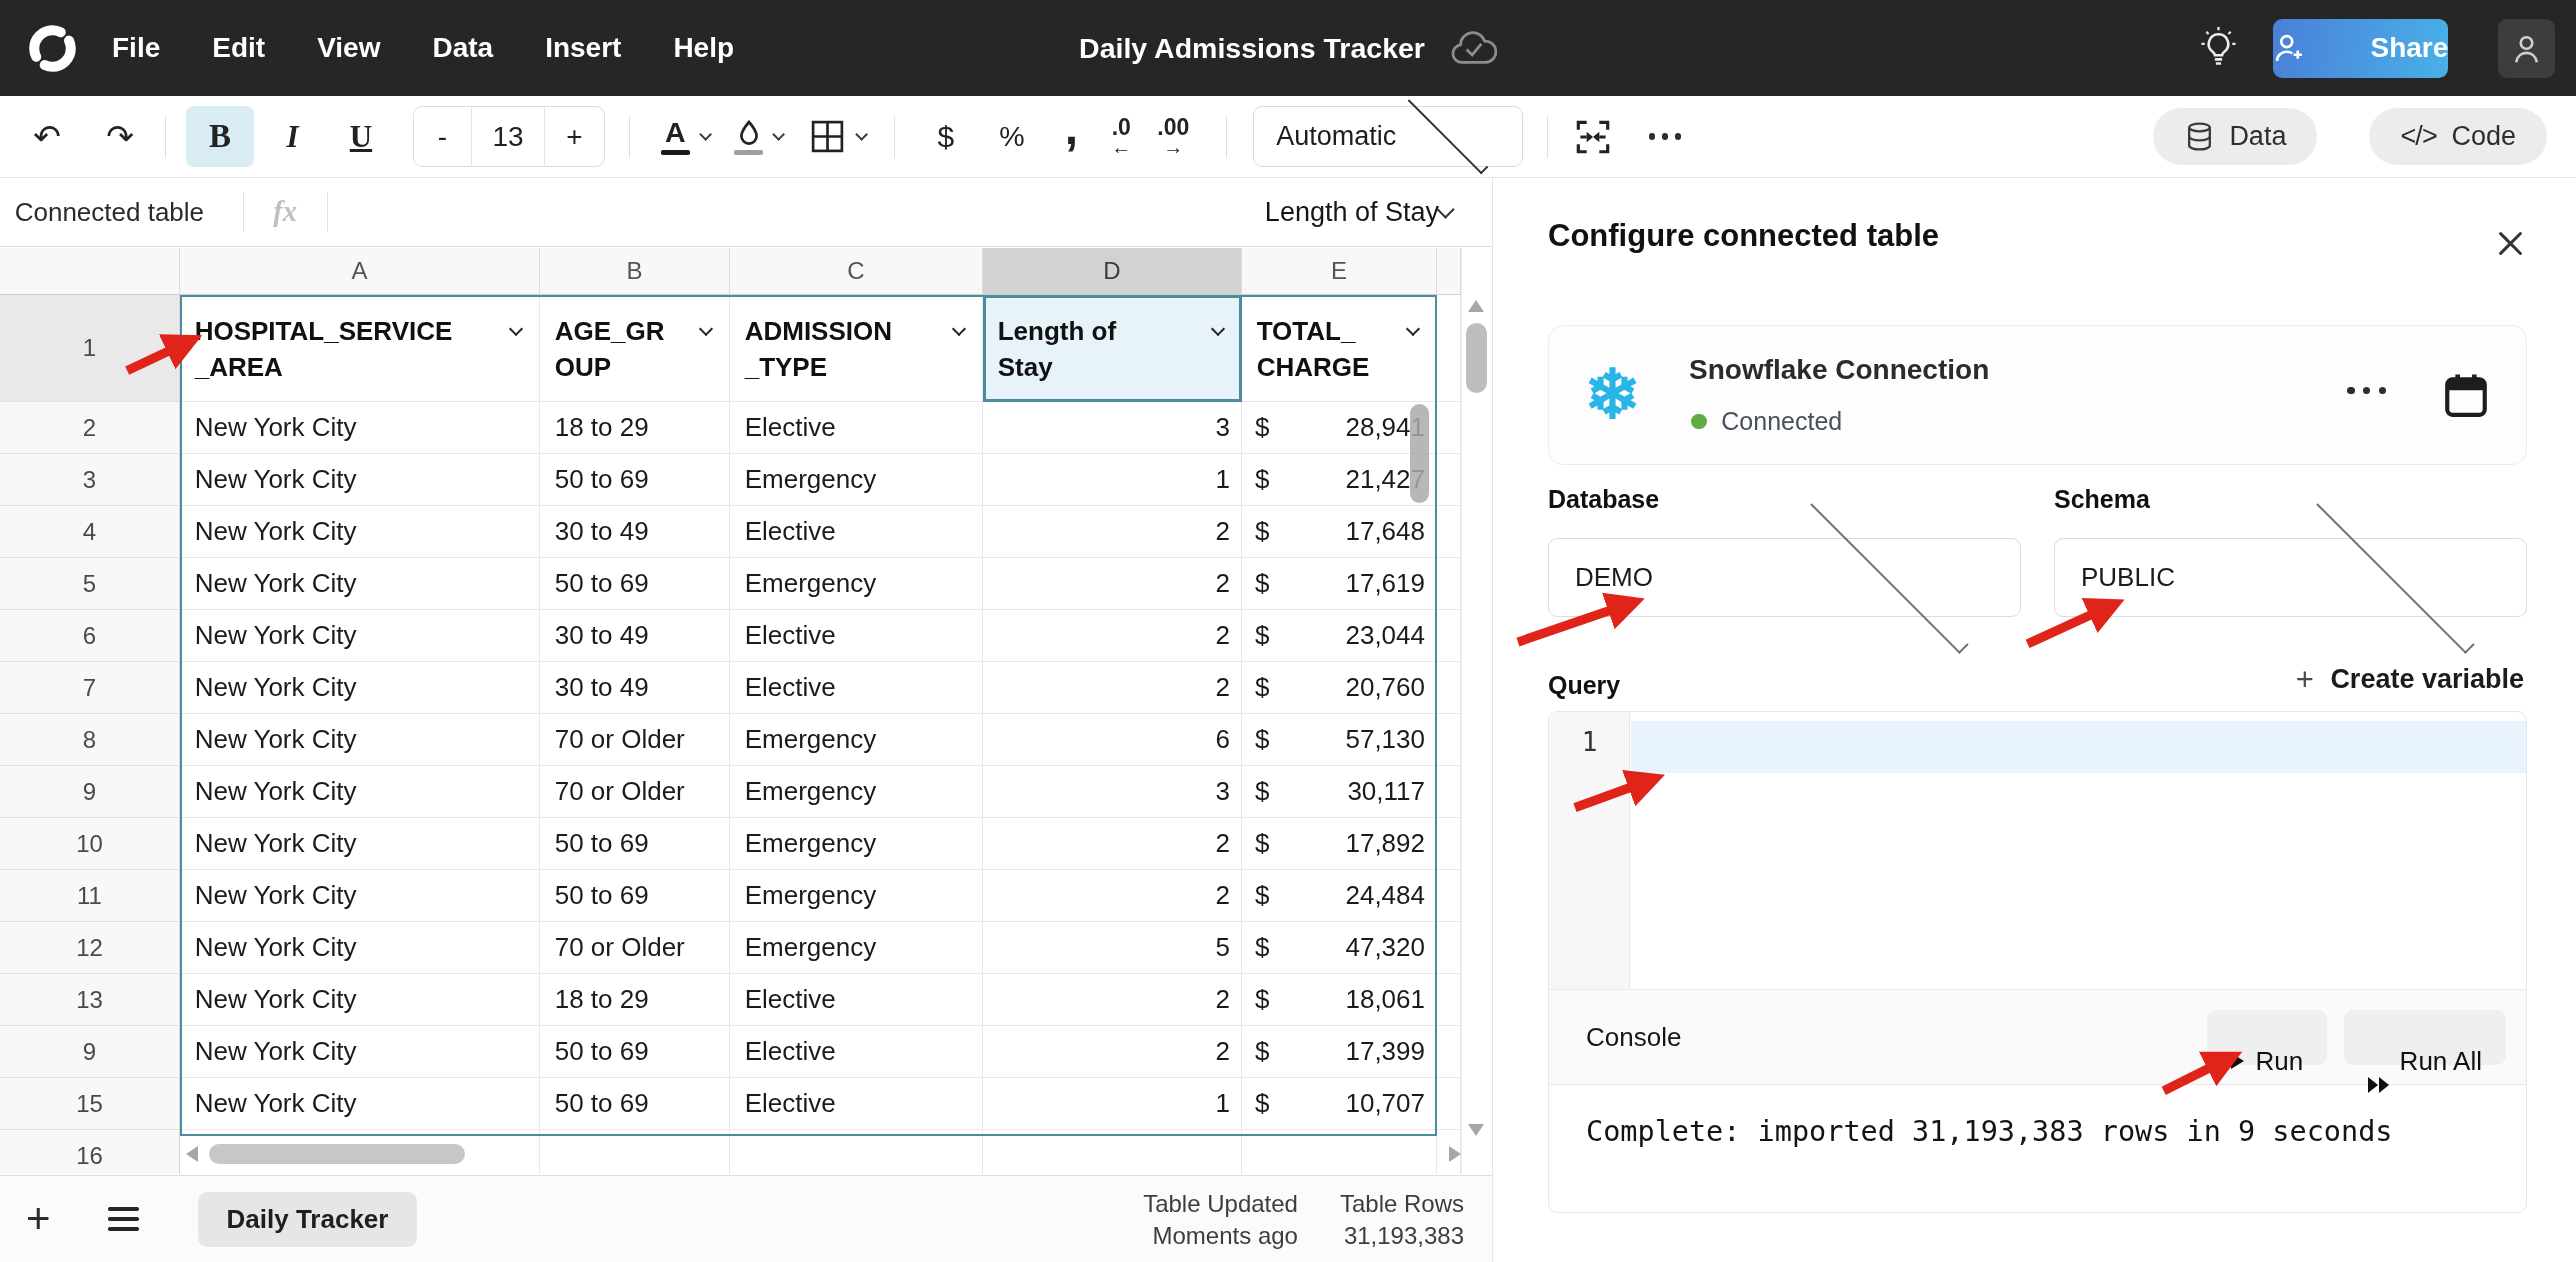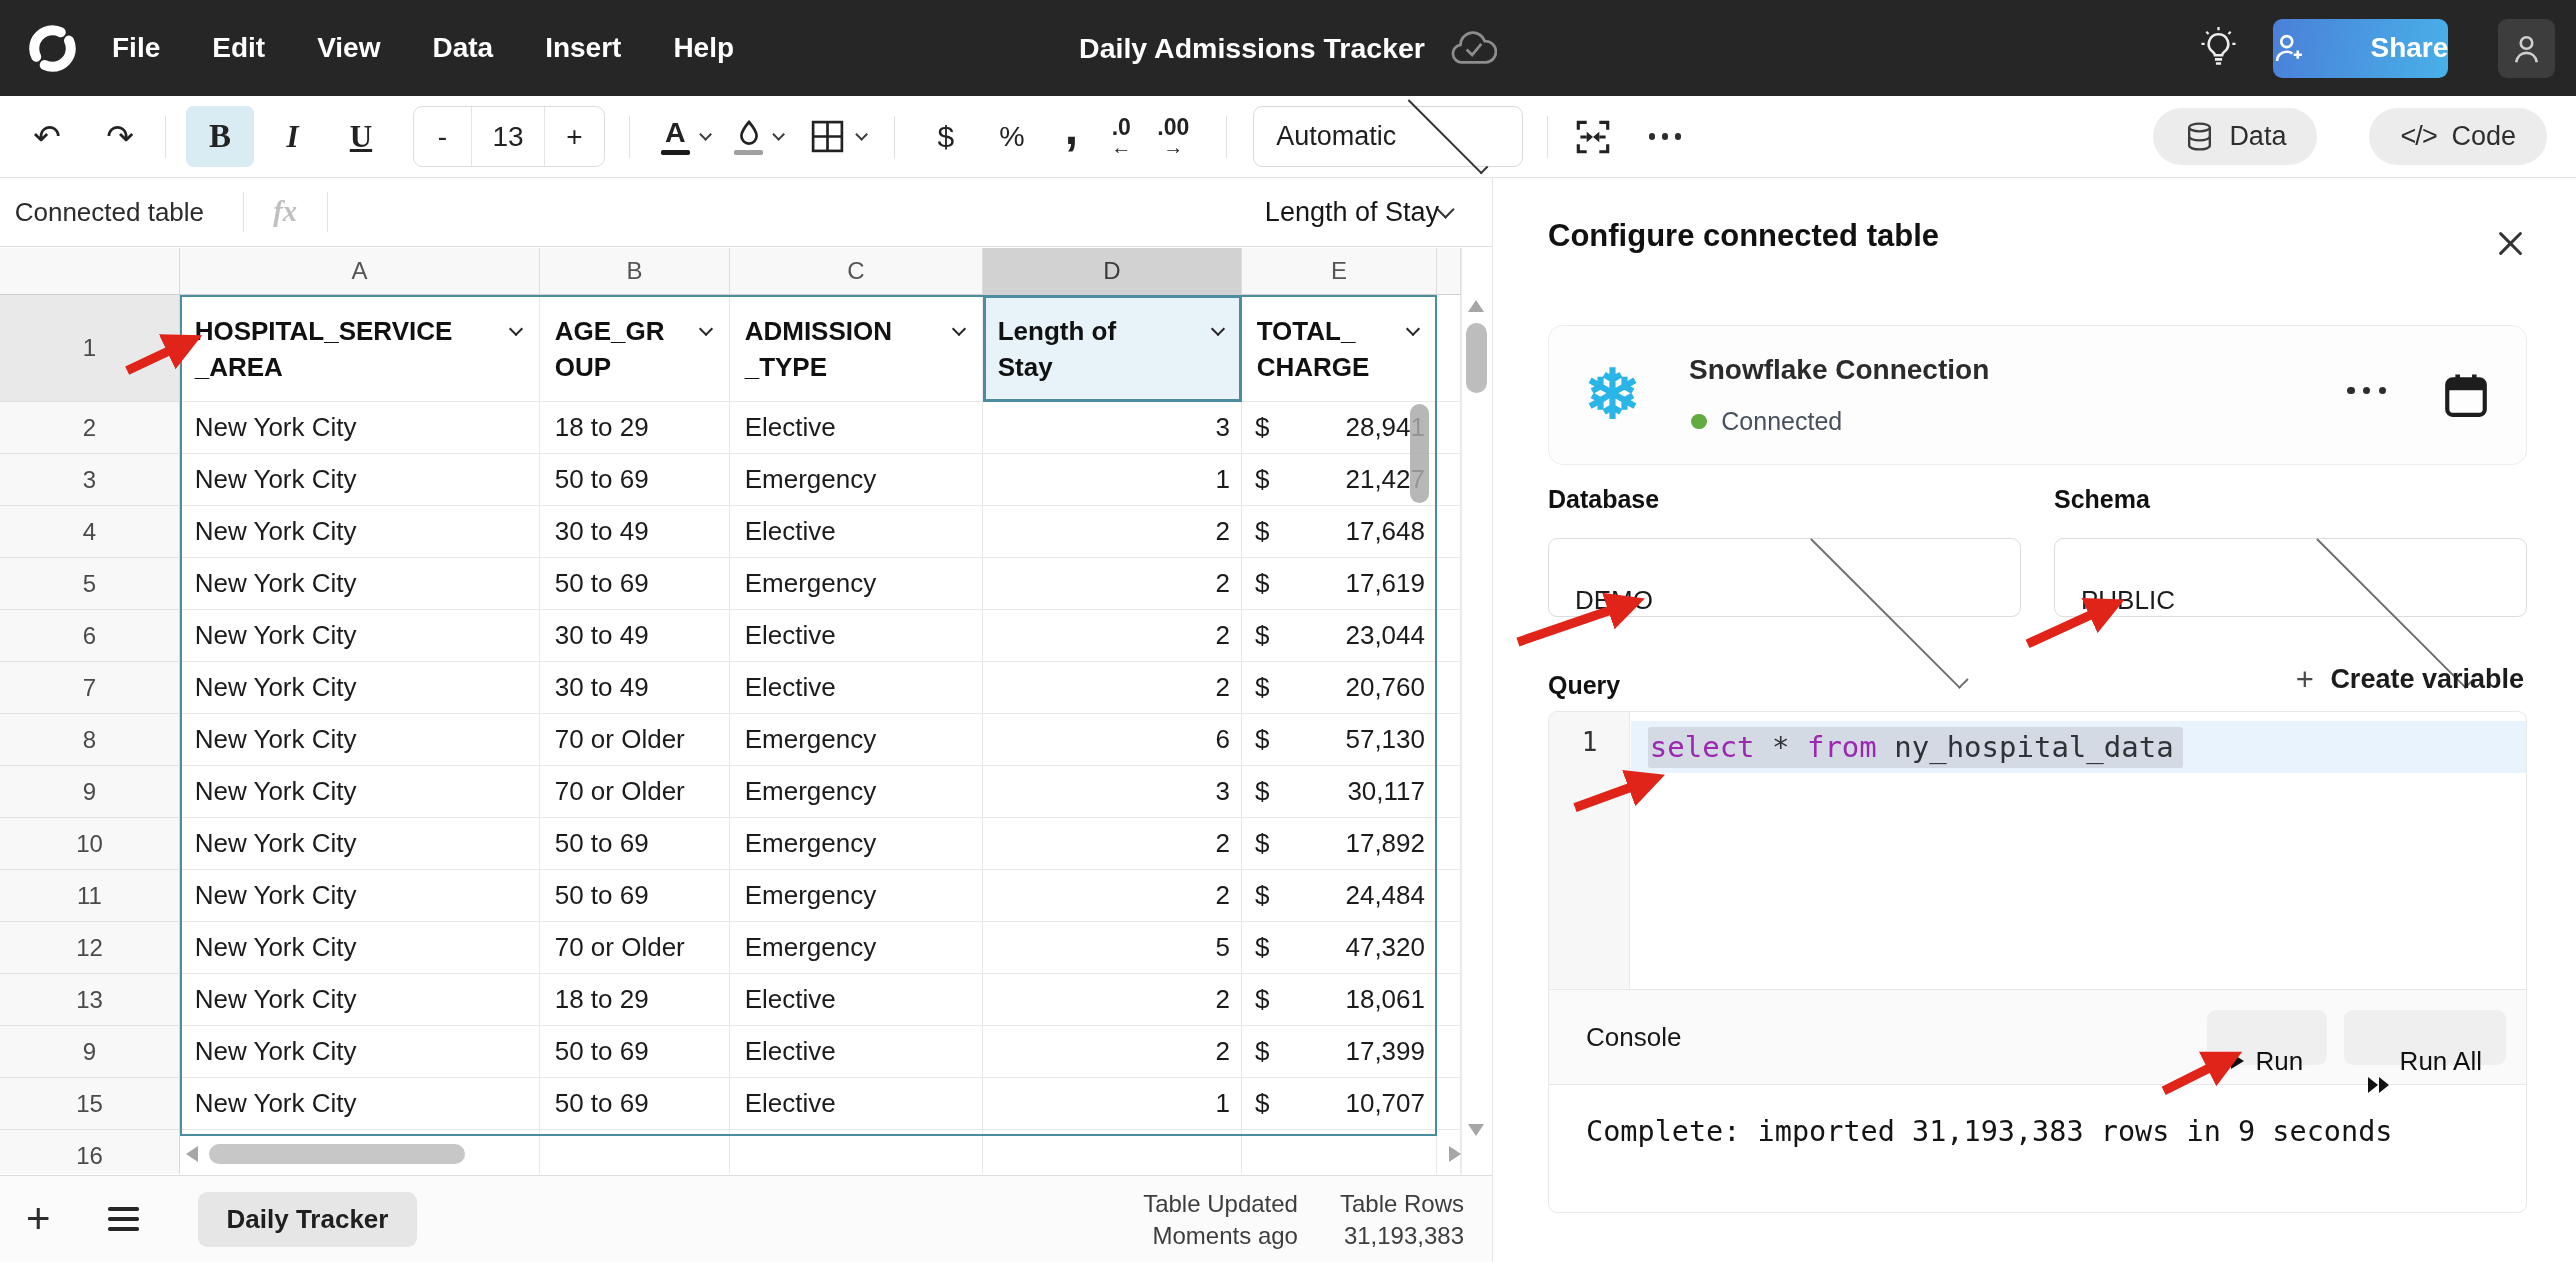--- a/index.html
+++ b/index.html
@@ -107,21 +107,21 @@
   .conncard { position:absolute; left:55px; top:147px; width:979px; height:140px; background:#fdfdfd; border:1.8px solid #ececec; border-radius:14.7px; }
   .snowlogo { position:absolute; left:35px; top:26px; font-size:68px; line-height:85px; color:#29b5e8; font-weight:700; }
   .connname { position:absolute; left:140px; top:28px; font-size:28px; font-weight:600; color:#2b2b2b; }
   .connstatus { position:absolute; left:142px; top:81px; display:flex; align-items:center; gap:14.7px; }
   .gdot { width:15.6px; height:15.6px; border-radius:50%; background:#62ab40; }
   .connstatus span { font-size:25px; color:#47505e; }
   .carddots { position:absolute; right:140px; top:61px; display:flex; gap:8.3px; }
   .carddots i { width:7.4px; height:7.4px; border-radius:50%; background:#2d2d2d; }
   .cardcal { position:absolute; right:35px; top:44px; }
   .plabel { position:absolute; font-size:25px; font-weight:700; color:#111; }
-  .pselect { position:absolute; top:360px; width:473px; height:79px; border:1.8px solid #dcdcdc; border-radius:9.2px; background:#fff; display:flex; align-items:flex-end; padding:0 26px; }
+  .pselect { position:absolute; top:360px; width:473px; height:79px; border:1.8px solid #dcdcdc; border-radius:9.2px; background:#fff; display:flex; align-items:center; padding:0 26px; }
   .pselect span { flex:1; font-size:26px; color:#1b1b1b; }
   .chev-sel { width:13px; height:13px; border-width:2.8px; border-color:#6f6f6f; margin-top:-6.4px; }
   .createvar { position:absolute; right:52px; top:486px; display:flex; align-items:center; gap:16.6px; }
   .createvar .pl { font-size:31px; font-weight:400; color:#4a4a4a; line-height:31px; }
   .createvar .cv { font-size:27px; font-weight:600; color:#1c1c1c; }
   .editor { position:absolute; left:55px; top:533px; width:979px; height:502px; border:1.8px solid #e7e7e7; border-radius:9.2px; background:#fff; overflow:hidden; }
   .gutter { position:absolute; left:0; top:0; width:81px; height:277px; background:#f7f7f7; border-right:0.9px solid #e8e8e8; }
   .lineno { position:absolute; left:0; top:14.7px; width:81px; text-align:center; font-family:"DejaVu Sans Mono", monospace; font-size:26px; color:#333; }
   .activeline { position:absolute; left:82px; top:9.2px; right:0; height:52px; background:#e9f3fd; }
   .codeline { position:absolute; left:99px; top:9.2px; height:52px; display:flex; align-items:center; }
@@ -580,23 +580,20 @@
     <span class="plabel" style="left:55px;top:493px;">Query</span>
     <div class="createvar">
       <span class="pl">+</span>
       <span class="cv">Create variable</span>
     </div>
 
     <div class="editor">
       <div class="gutter"></div>
       <div class="activeline"></div>
       <span class="lineno">1</span>
-      <div class="codeline">
-        <span class="selhl"><span class="tok-kw">select</span><span class="tok-pl"> * </span><span class="tok-kw">from</span><span class="tok-pl"> ny_hospital_data</span></span>
-      </div>
       <div class="consoleband">
         <span class="consolelabel">Console</span>
         <div class="runbtn">
           <span class="play"></span>
           <span>Run</span>
         </div>
         <div class="runbtn">
           <span class="play2">
               <span class="play" style="border-left-width:10px;"></span>
               <span class="play" style="border-left-width:10px;"></span>

